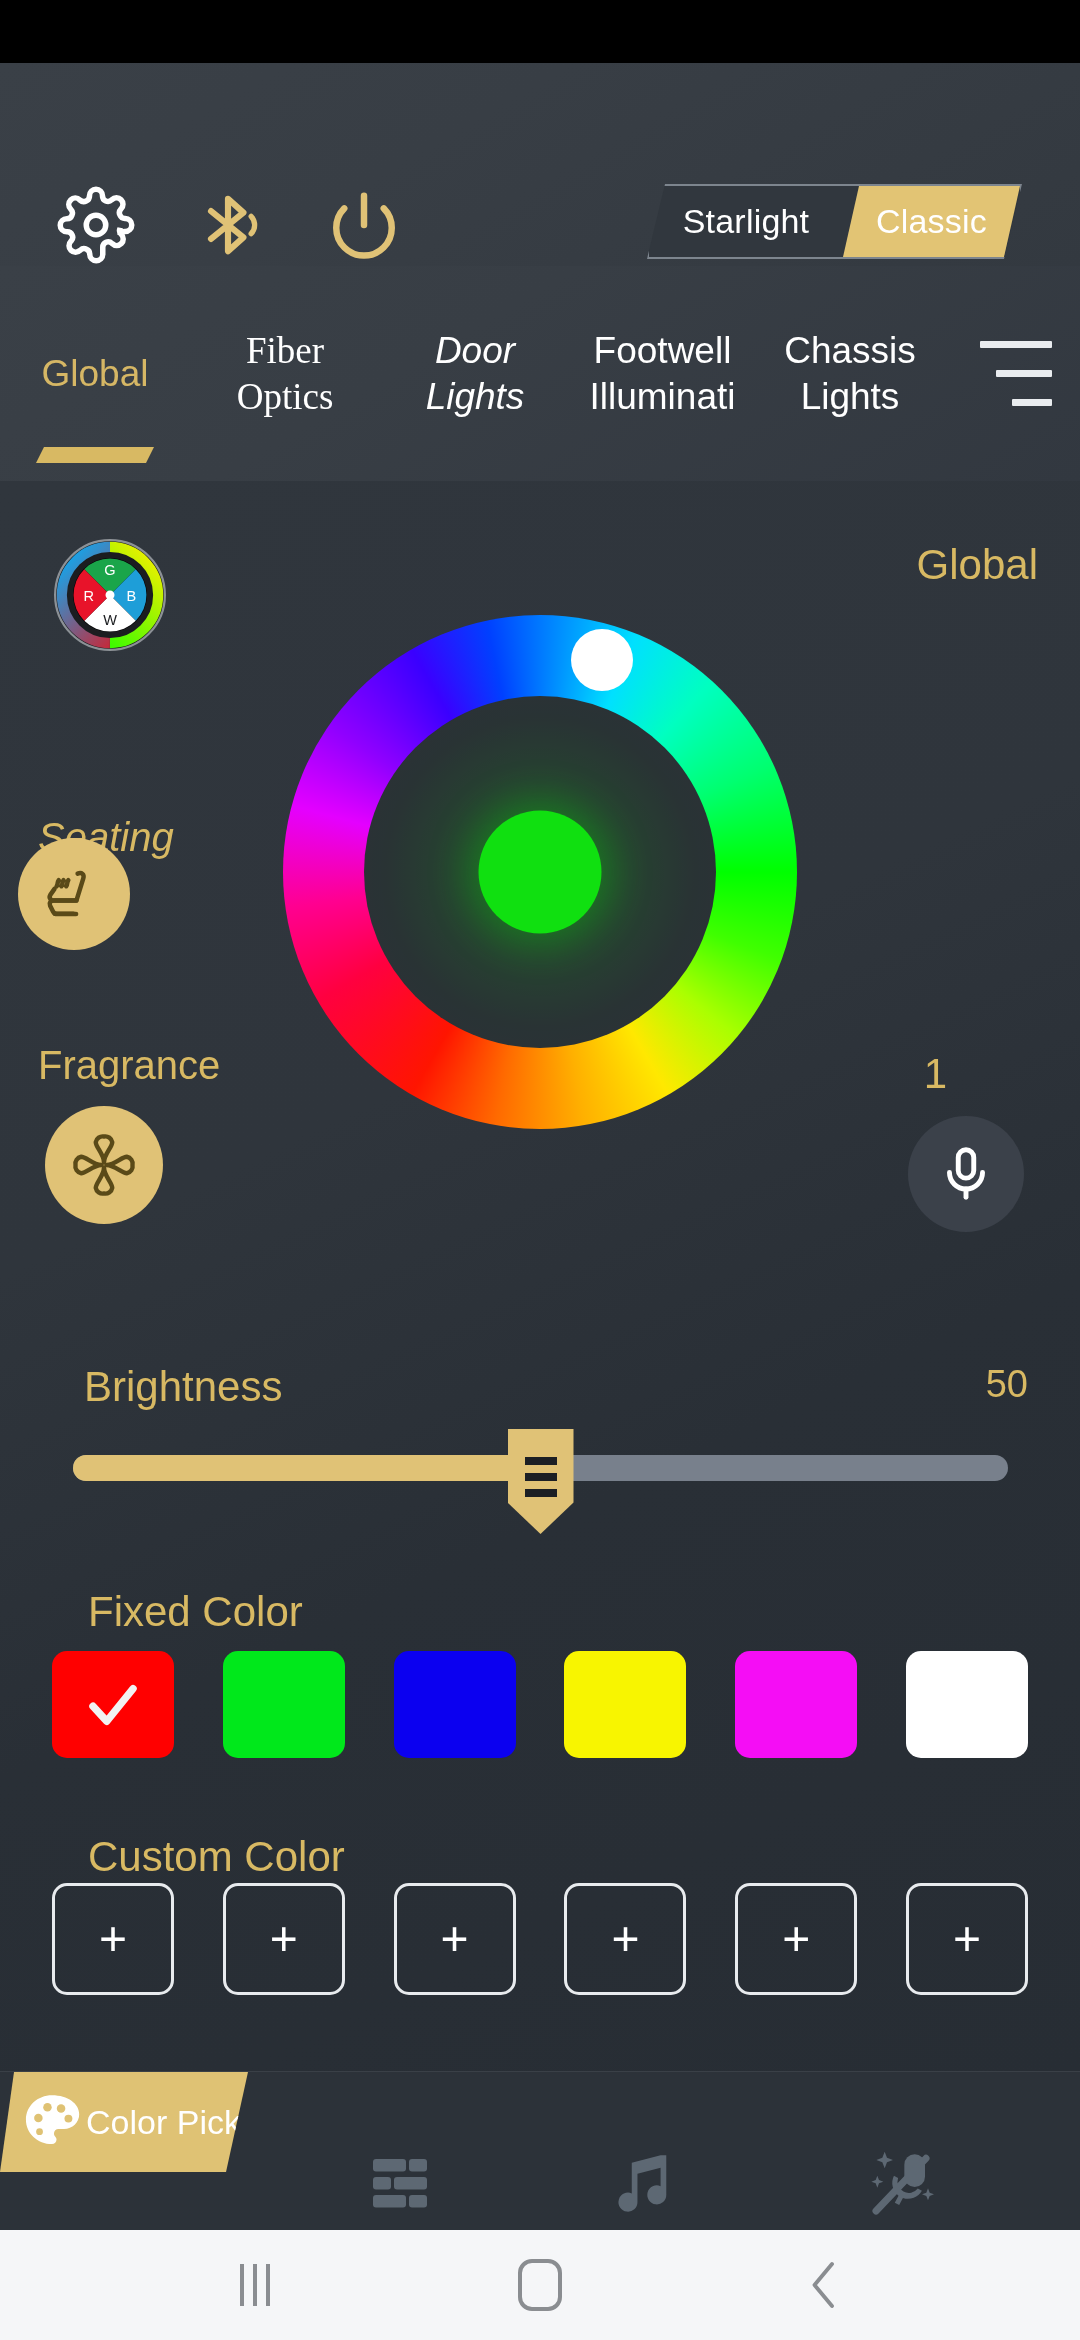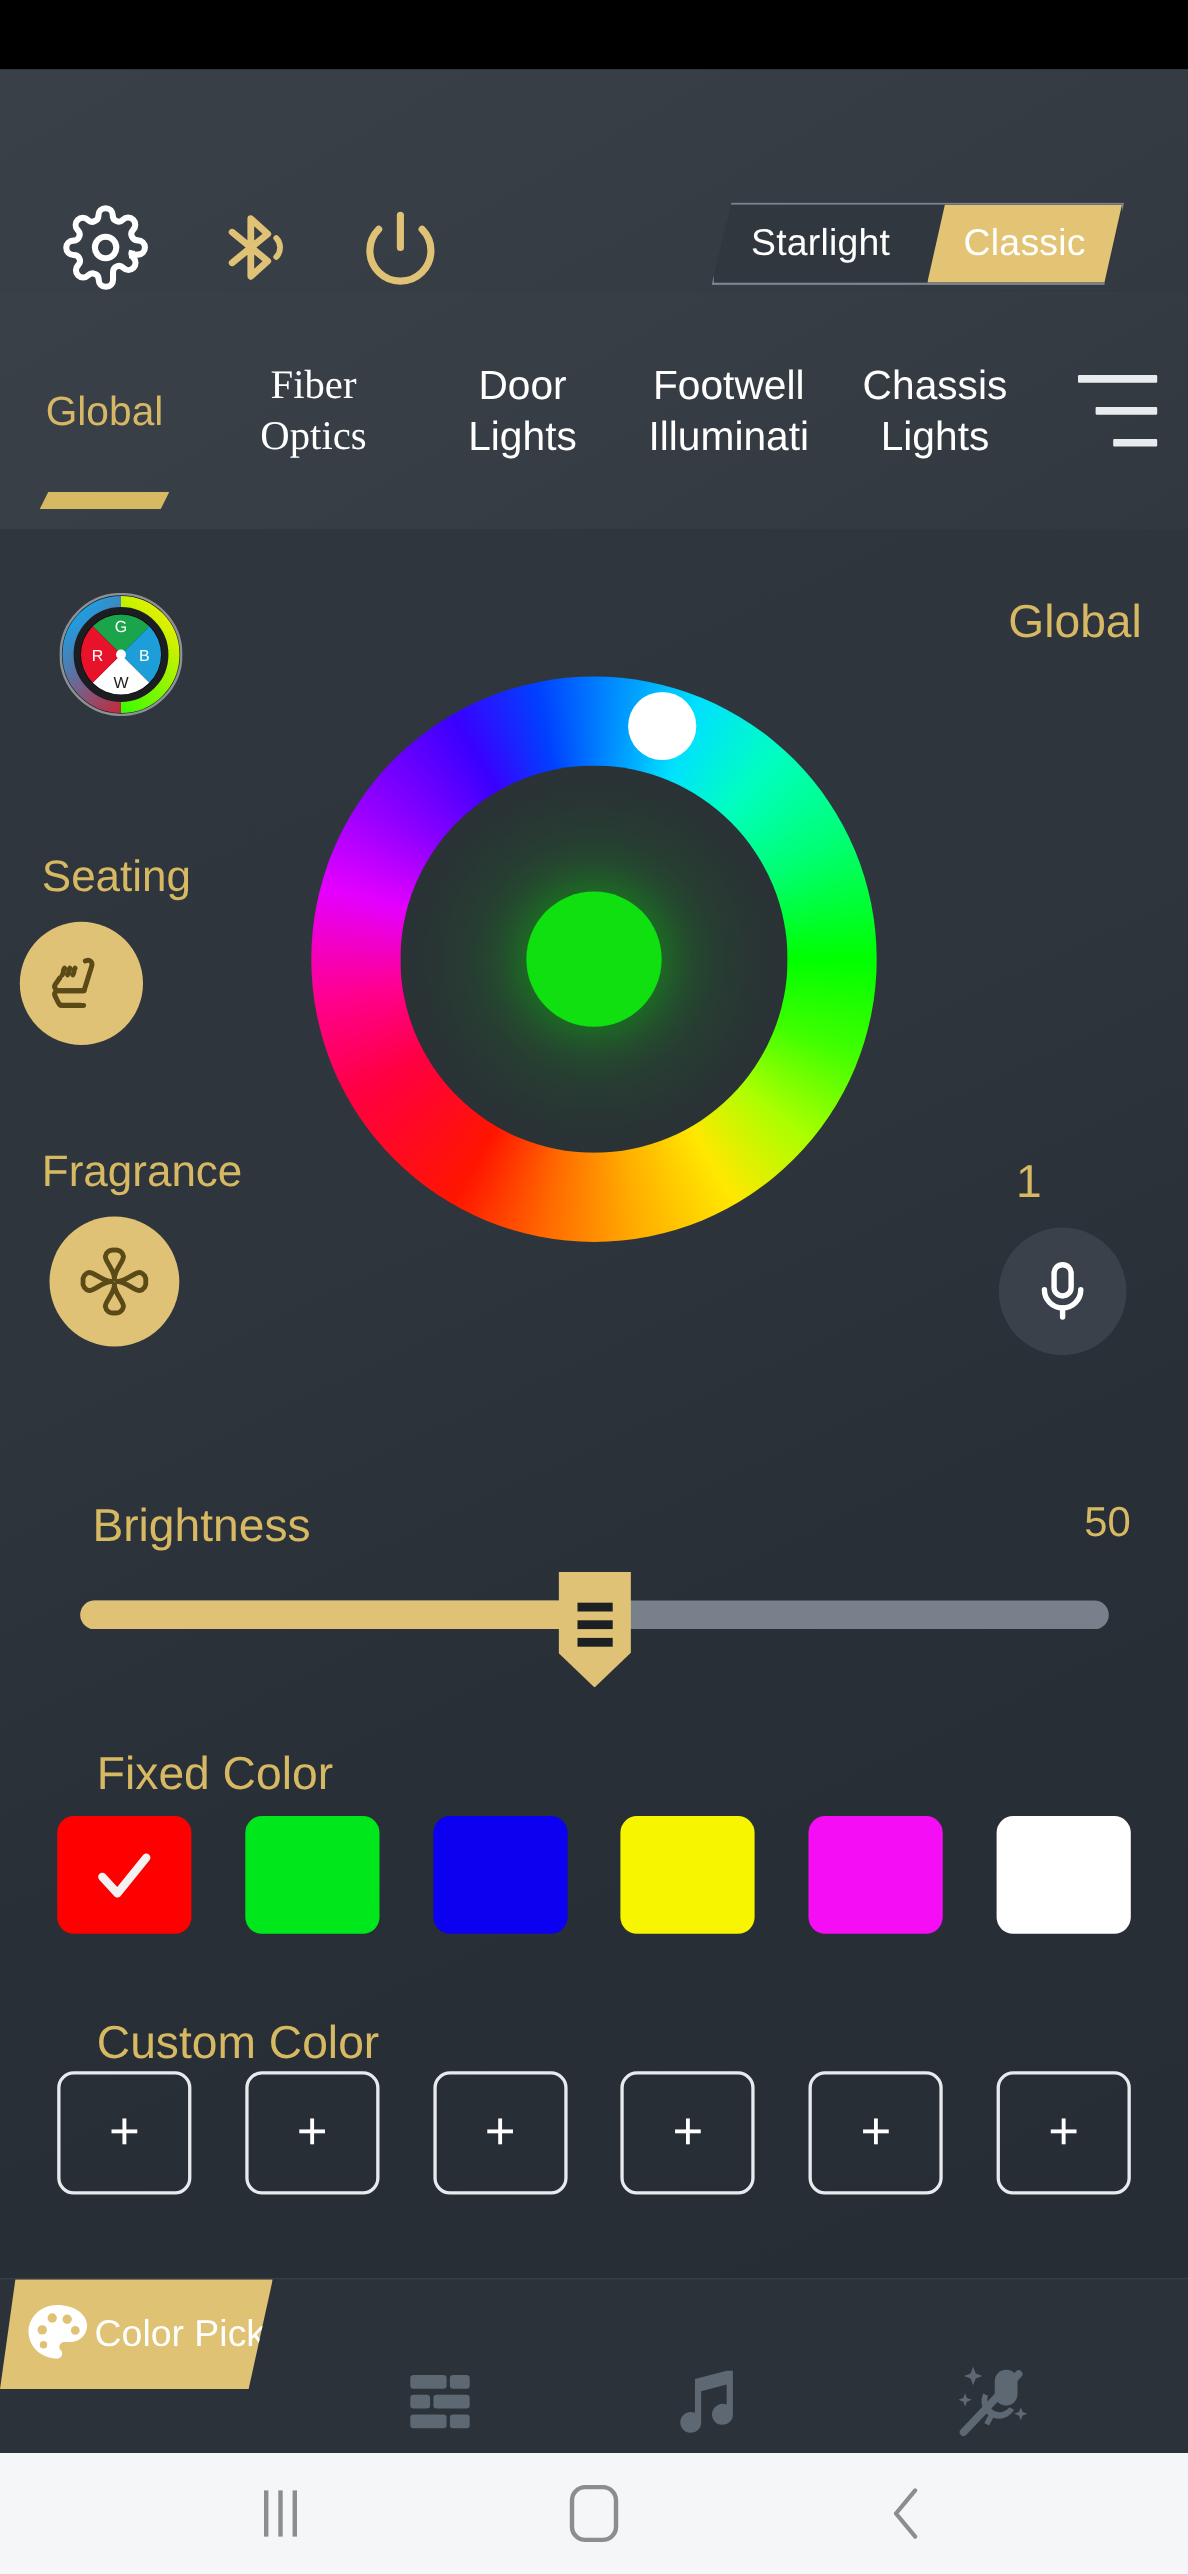--- a/index.html
+++ b/index.html
@@ -92,21 +92,21 @@
   .tab.active { color: #d6b765; }
   .tab-underline {
     position: absolute; bottom: 18px; left: 50%;
     transform: translateX(-50%);
     width: 118px; height: 16px;
     background: #d8b963;
     clip-path: polygon(8px 0, 100% 0, calc(100% - 8px) 100%, 0 100%);
   }
   #tab-global   { left: 0px;   width: 190px; }
   #tab-fiber    { left: 190px; width: 190px; font-family: Liberation Serif, serif; }
-  #tab-door     { left: 380px; width: 190px; }
+  #tab-door     { left: 380px; width: 190px; font-style: italic; }
   #tab-footwell { left: 565px; width: 195px; }
   #tab-chassis  { left: 760px; width: 180px; }
   #tab-menu {
     position: absolute; left: 955px; top: 0;
     width: 125px; height: 215px;
     display: flex; flex-direction: column;
     align-items: flex-end; justify-content: center;
     padding-right: 28px;
   }
   #tab-menu i {
@@ -174,21 +174,21 @@
 
   
   .side-label {
     position: absolute; font-size: 40px; color: #d8b963;
   }
   .round-btn {
     position: absolute; border-radius: 50%;
     background: #e0c276;
     display: flex; align-items: center; justify-content: center;
   }
-  #seating-label   { left: 38px; top: 712px; }
+  #seating-label   { left: 38px; top: 752px; font-style: italic; }
   #seating-btn     { left: 18px; top: 775px; width: 112px; height: 112px; }
   #fragrance-label { left: 38px; top: 980px; }
   #fragrance-btn   { left: 45px; top: 1043px; width: 118px; height: 118px; }
 
   #mic-count {
     position: absolute; right: 133px; top: 987px;
     font-size: 42px; color: #d8b963;
   }
   #mic-btn {
     position: absolute; right: 56px; top: 1053px;

